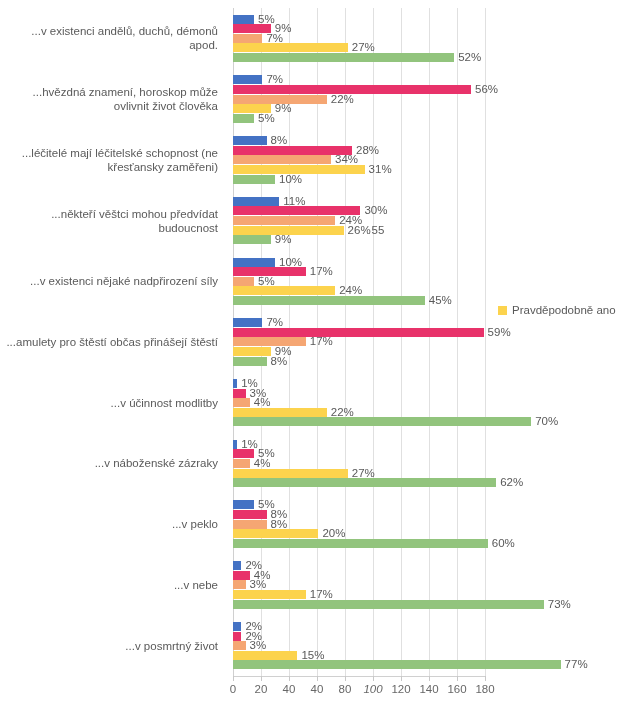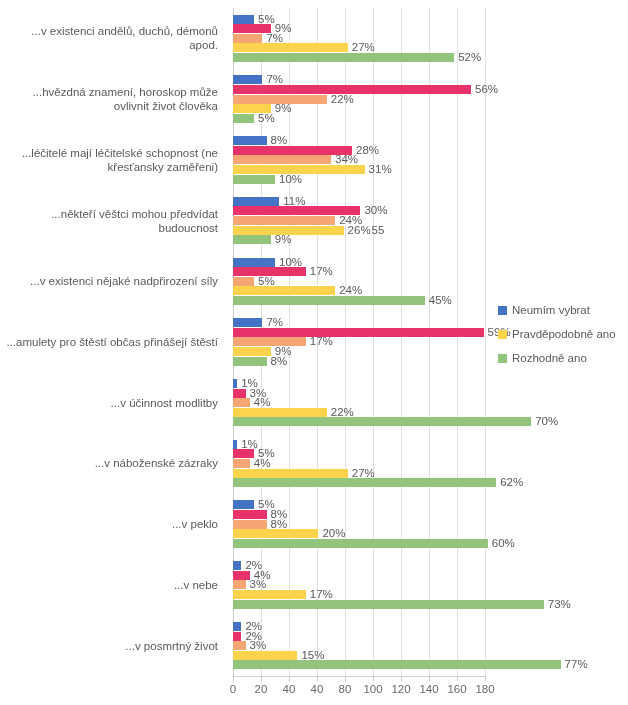--- a/index.html
+++ b/index.html
@@ -295,39 +295,31 @@
       <div class="tick-label" style="left: 0px;">0</div>
       <div class="tick" style="left: 28px;"></div>
       <div class="tick-label" style="left: 28px;">20</div>
       <div class="tick" style="left: 56px;"></div>
       <div class="tick-label" style="left: 56px;">40</div>
       <div class="tick" style="left: 84px;"></div>
       <div class="tick-label" style="left: 84px;">40</div>
       <div class="tick" style="left: 112px;"></div>
       <div class="tick-label" style="left: 112px;">80</div>
       <div class="tick" style="left: 140px;"></div>
-      <div class="tick-label" style="left: 140px;">100</div>
+      <div class="tick-label" style="left: 140px; font-style: italic;">100</div>
       <div class="tick" style="left: 168px;"></div>
       <div class="tick-label" style="left: 168px;">120</div>
       <div class="tick" style="left: 196px;"></div>
       <div class="tick-label" style="left: 196px;">140</div>
       <div class="tick" style="left: 224px;"></div>
       <div class="tick-label" style="left: 224px;">160</div>
       <div class="tick" style="left: 252px;"></div>
       <div class="tick-label" style="left: 252px;">180</div>
     </div>
 
   <div id="legend">
       <div class="legend-item">
-        <span class="legend-swatch" style="background: rgb(68, 114, 196);"></span>
-        <span>Neumím vybrat</span>
-      </div>
-      <div class="legend-item">
         <span class="legend-swatch" style="background: rgb(252, 211, 77);"></span>
         <span>Pravděpodobně ano</span>
       </div>
-      <div class="legend-item">
-        <span class="legend-swatch" style="background: rgb(146, 196, 125);"></span>
-        <span>Rozhodně ano</span>
-      </div>
     </div>
 
 </div>
 
 </body></html>

